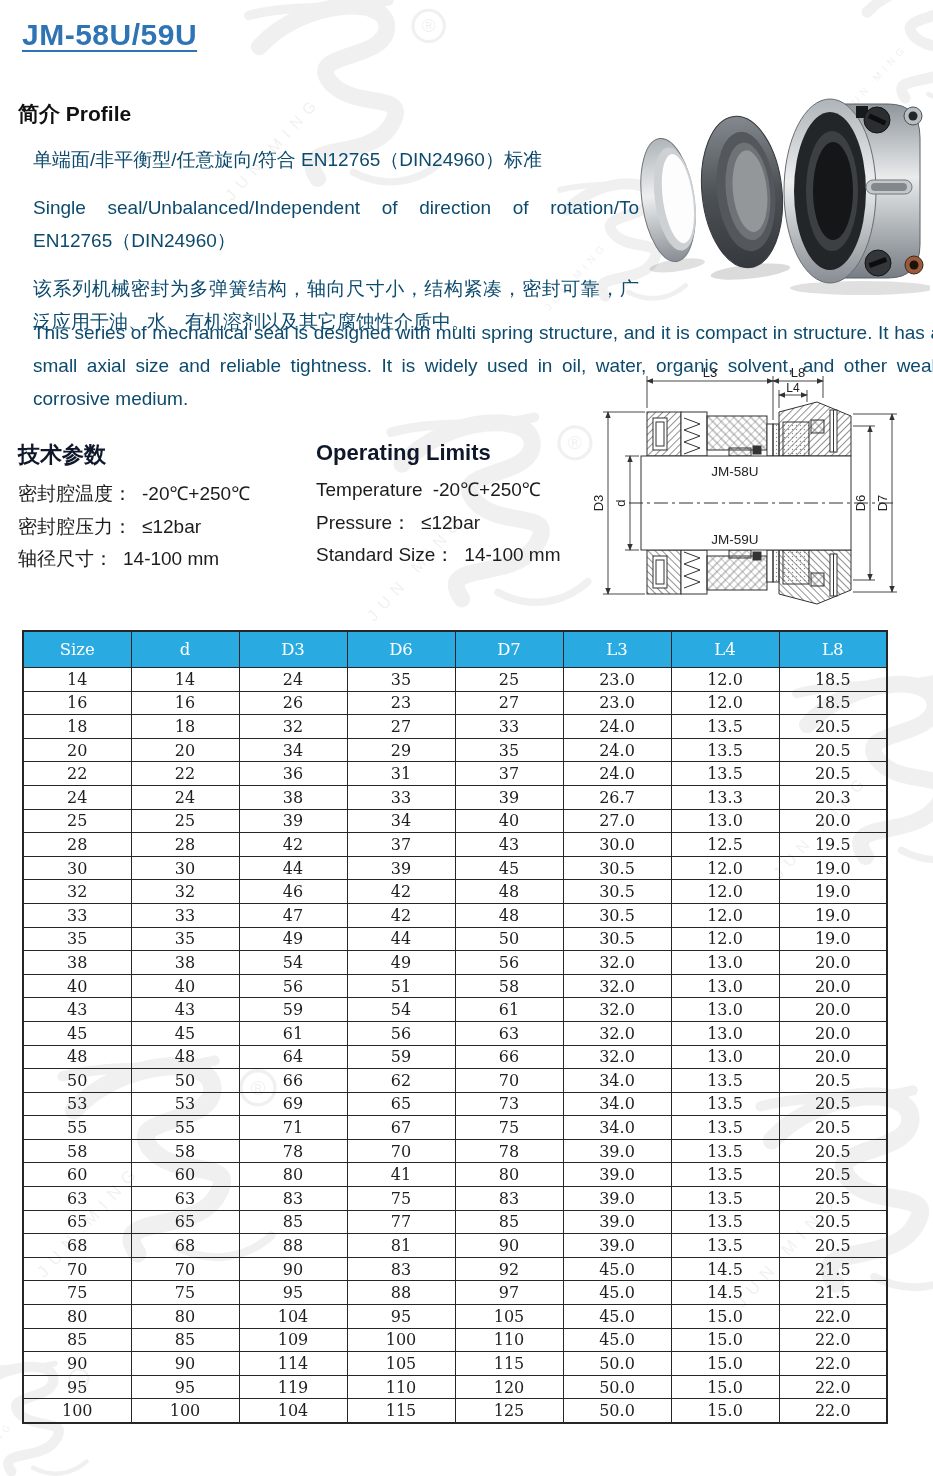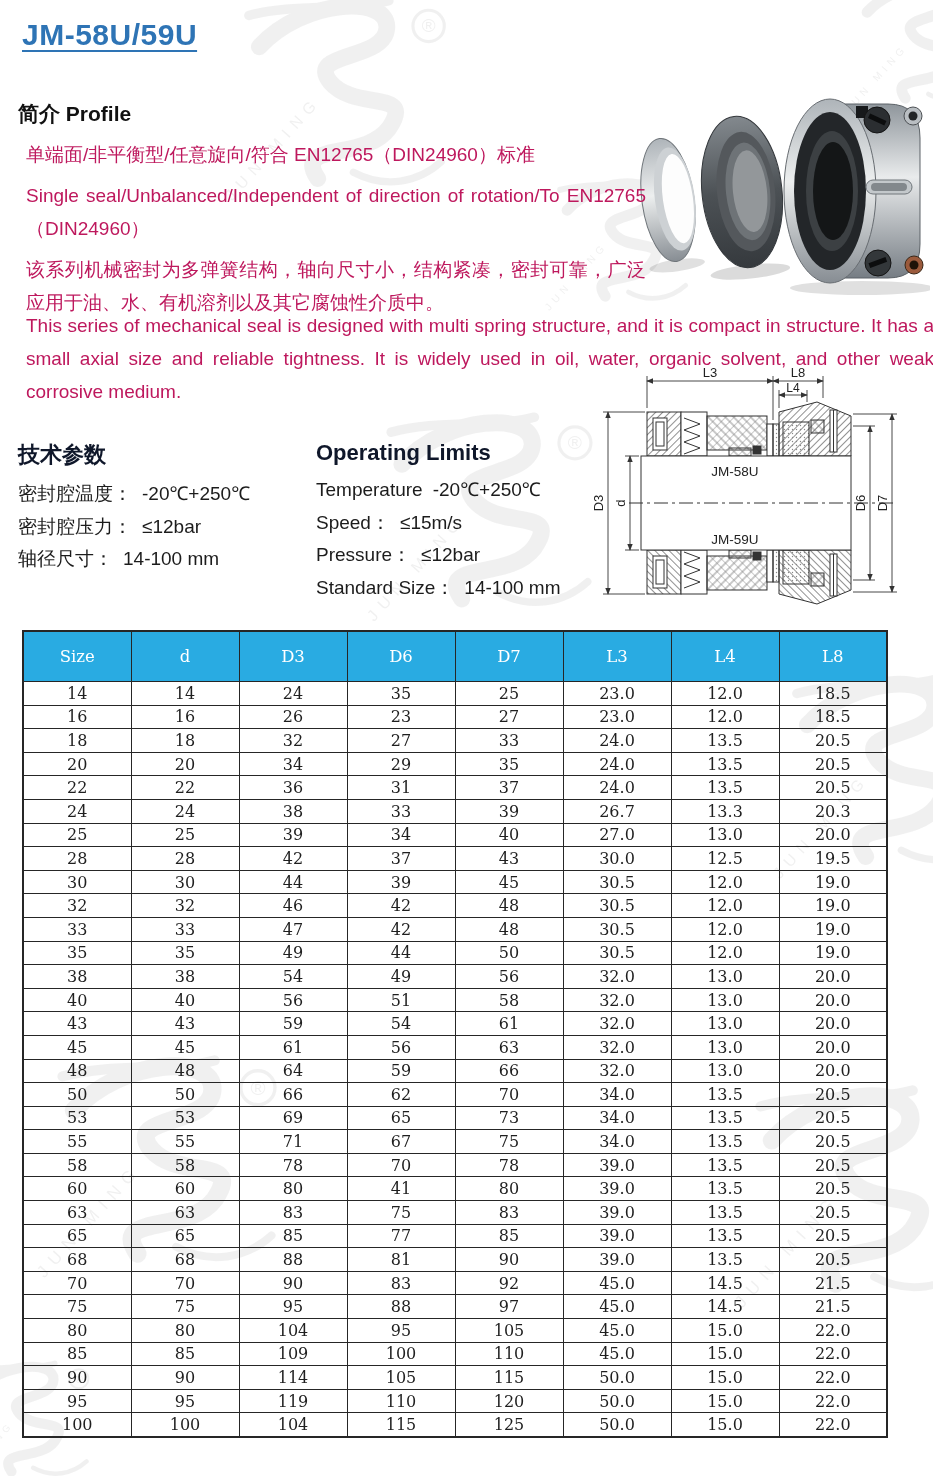--- a/index.html
+++ b/index.html
@@ -31,22 +31,22 @@
     text-underline-offset: 5px;
     letter-spacing: 0.5px;
     margin: 0;
     text-align: right;
   }
 
   
   .profile-section { left: 18px; top: 100px; width: 636px; }
   .profile-section h2 { margin: 0 0 10px 0; font-size: 21px; font-weight: bold; color:#111; }
   .profile-section p, .en-para {
-    margin: 8px; font-size: 19px; line-height: 33px;
-    text-align: justify; color:#be185d;
+    margin: 15px; font-size: 19px; line-height: 33px;
+    text-align: justify; color:#0c4a6e;
   }
   .en-para { left: 18px; top: 301px; width: 908px; }
 
   
   .tech-col h3 { margin: 12px 0 8px 0; font-size: 22px; font-weight: bold; color:#0f172a; }
   .tech-col { font-size: 19px; }
   .param-line { line-height: 32.5px; white-space: nowrap; }
   .param-line .lbl { margin-right: 10px; }
   .tech-params { left: 18px; top: 428px; width: 295px; }
   .op-limits  { left: 316px; top: 428px; width: 280px; }
@@ -60,21 +60,21 @@
   table.size-table {
     width: 866px; table-layout: fixed;
     border-collapse: collapse;
     border: 2px solid #262626;
     font-family: "DejaVu Serif", "Liberation Serif", serif;
   }
   table.size-table th {
     color: #ffffff; font-weight: normal;
     font-size: 16.5px; height: 30px;
     border: 1px solid #262626;
-    text-align: center; padding: 15px;
+    text-align: center; padding: 8px;
   }
   table.size-table td {
     font-size: 16px; color: #1f1f1f;
     height: 23.6px; padding: 0;
     border: 1px solid #262626;
     text-align: center; vertical-align: middle;
   }
 </style>
 </head>
 <body>
@@ -187,21 +187,20 @@
 <div class="layer tech-col tech-params">
   <h3>技术参数</h3>
   <div class="param-line"><span class="lbl">密封腔温度：</span><span>-20℃+250℃</span></div>
   <div class="param-line"><span class="lbl">密封腔压力：</span><span>≤12bar</span></div>
   <div class="param-line"><span class="lbl">轴径尺寸：</span><span>14-100 mm</span></div>
 </div>
 
 <div class="layer tech-col op-limits">
   <h3>Operating Limits</h3>
   <div class="param-line"><span class="lbl">Temperature</span><span>-20℃+250℃</span></div>
-  <div class="param-line"><span class="lbl">Speed：</span><span>≤15m/s</span></div>
   <div class="param-line"><span class="lbl">Pressure：</span><span>≤12bar</span></div>
   <div class="param-line"><span class="lbl">Standard Size：</span><span>14-100 mm</span></div>
 </div>
 
 <svg class="layer tech-drawing" width="350" height="254" viewBox="0 0 350 254" font-family="Liberation Sans, sans-serif">
   <defs>
     <pattern id="hatch" width="5" height="5" patternUnits="userSpaceOnUse" patternTransform="rotate(45)">
       <line x1="0" y1="0" x2="0" y2="5" stroke="#555" stroke-width="1.3"></line>
     </pattern>
     <pattern id="xhatch" width="6" height="6" patternUnits="userSpaceOnUse" patternTransform="rotate(45)">

